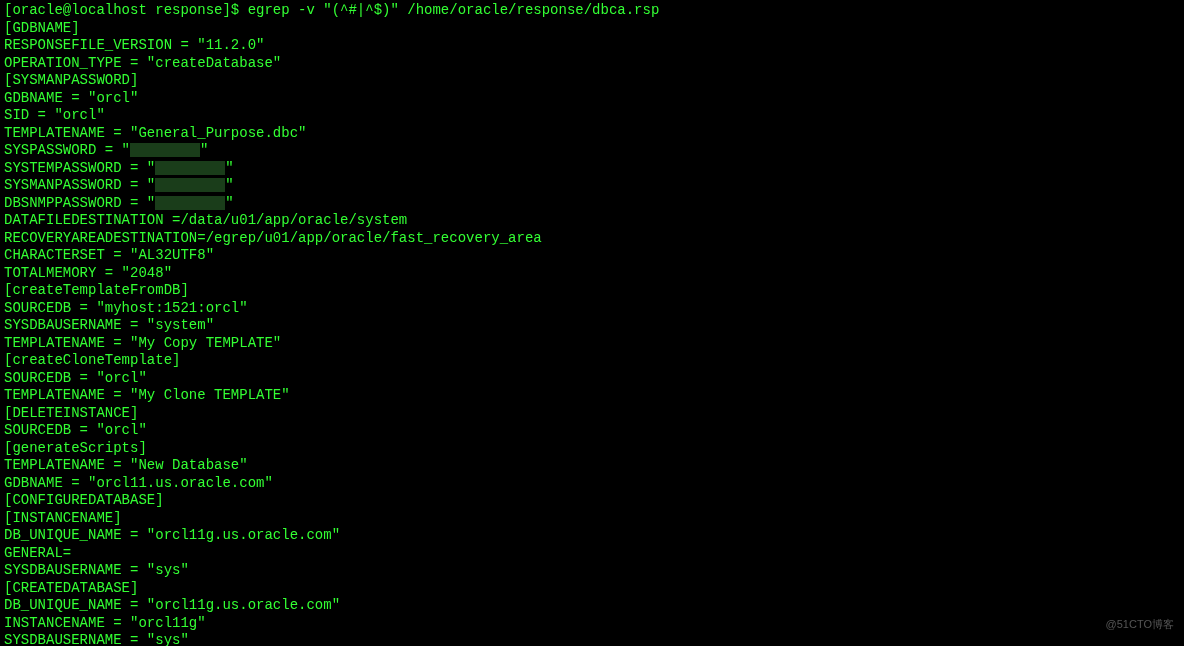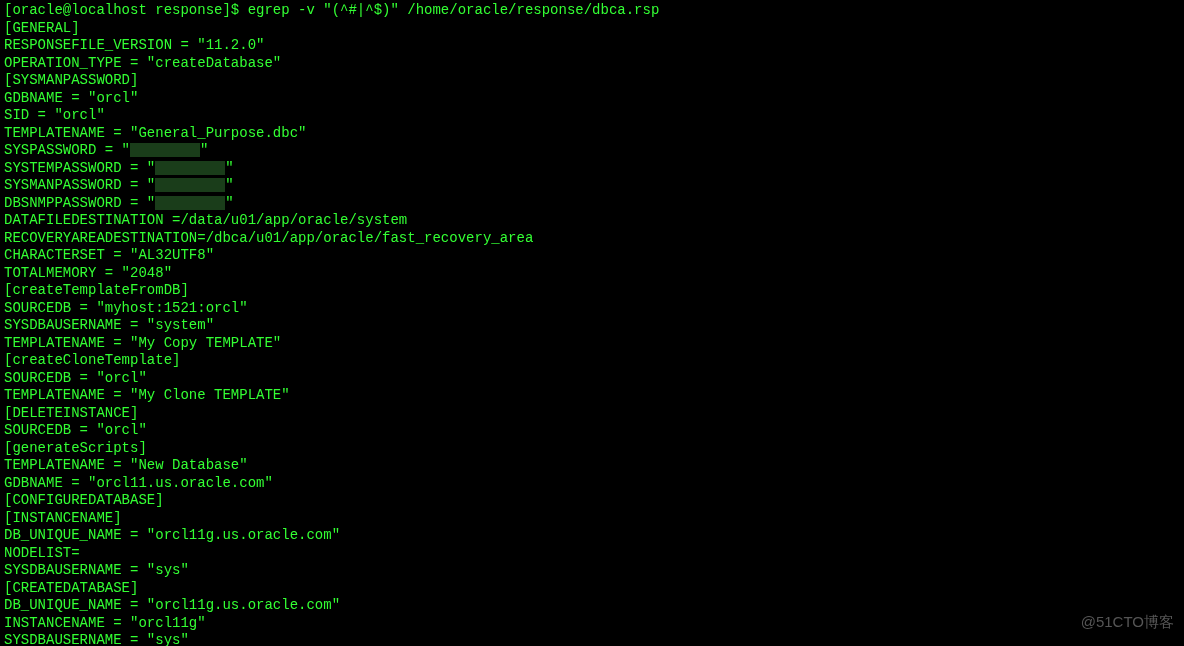--- a/index.html
+++ b/index.html
@@ -34,58 +34,58 @@
       background-color: #1a3d1a;
       width: 70px;
       height: 14px;
       vertical-align: middle;
     }
     .watermark {
       position: absolute;
       bottom: 14px;
       right: 10px;
       color: #555555;
-      font-size: 15px;
+      font-size: 11px;
       font-family: sans-serif;
     }
   </style>
 </head>
 <body>
 
 <div class="terminal-line"><span class="prompt-user">[oracle@localhost response]$ </span><span class="prompt-command">egrep -v "(^#|^$)" /home/oracle/response/dbca.rsp</span></div>
-<div class="terminal-line">[GENERAL]</div>
+<div class="terminal-line">[GDBNAME]</div>
 <div class="terminal-line">RESPONSEFILE_VERSION = "11.2.0"</div>
 <div class="terminal-line">OPERATION_TYPE = "createDatabase"</div>
 <div class="terminal-line">[SYSMANPASSWORD]</div>
 <div class="terminal-line">GDBNAME = "orcl"</div>
 <div class="terminal-line">SID = "orcl"</div>
 <div class="terminal-line">TEMPLATENAME = "General_Purpose.dbc"</div>
 <div class="terminal-line"><span>SYSPASSWORD = "</span><span class="censored"></span><span>"</span></div>
 <div class="terminal-line"><span>SYSTEMPASSWORD = "</span><span class="censored"></span><span>"</span></div>
 <div class="terminal-line"><span>SYSMANPASSWORD = "</span><span class="censored"></span><span>"</span></div>
 <div class="terminal-line"><span>DBSNMPPASSWORD = "</span><span class="censored"></span><span>"</span></div>
 <div class="terminal-line">DATAFILEDESTINATION =/data/u01/app/oracle/system</div>
-<div class="terminal-line">RECOVERYAREADESTINATION=/dbca/u01/app/oracle/fast_recovery_area</div>
+<div class="terminal-line">RECOVERYAREADESTINATION=/egrep/u01/app/oracle/fast_recovery_area</div>
 <div class="terminal-line">CHARACTERSET = "AL32UTF8"</div>
 <div class="terminal-line">TOTALMEMORY = "2048"</div>
 <div class="terminal-line">[createTemplateFromDB]</div>
 <div class="terminal-line">SOURCEDB = "myhost:1521:orcl"</div>
 <div class="terminal-line">SYSDBAUSERNAME = "system"</div>
 <div class="terminal-line">TEMPLATENAME = "My Copy TEMPLATE"</div>
 <div class="terminal-line">[createCloneTemplate]</div>
 <div class="terminal-line">SOURCEDB = "orcl"</div>
 <div class="terminal-line">TEMPLATENAME = "My Clone TEMPLATE"</div>
 <div class="terminal-line">[DELETEINSTANCE]</div>
 <div class="terminal-line">SOURCEDB = "orcl"</div>
 <div class="terminal-line">[generateScripts]</div>
 <div class="terminal-line">TEMPLATENAME = "New Database"</div>
 <div class="terminal-line">GDBNAME = "orcl11.us.oracle.com"</div>
 <div class="terminal-line">[CONFIGUREDATABASE]</div>
 <div class="terminal-line">[INSTANCENAME]</div>
 <div class="terminal-line">DB_UNIQUE_NAME = "orcl11g.us.oracle.com"</div>
-<div class="terminal-line">NODELIST=</div>
+<div class="terminal-line">GENERAL=</div>
 <div class="terminal-line">SYSDBAUSERNAME = "sys"</div>
 <div class="terminal-line">[CREATEDATABASE]</div>
 <div class="terminal-line">DB_UNIQUE_NAME = "orcl11g.us.oracle.com"</div>
 <div class="terminal-line">INSTANCENAME = "orcl11g"</div>
 <div class="terminal-line">SYSDBAUSERNAME = "sys"</div>
 
 <div class="watermark">@51CTO博客</div>
 
 </body></html>

